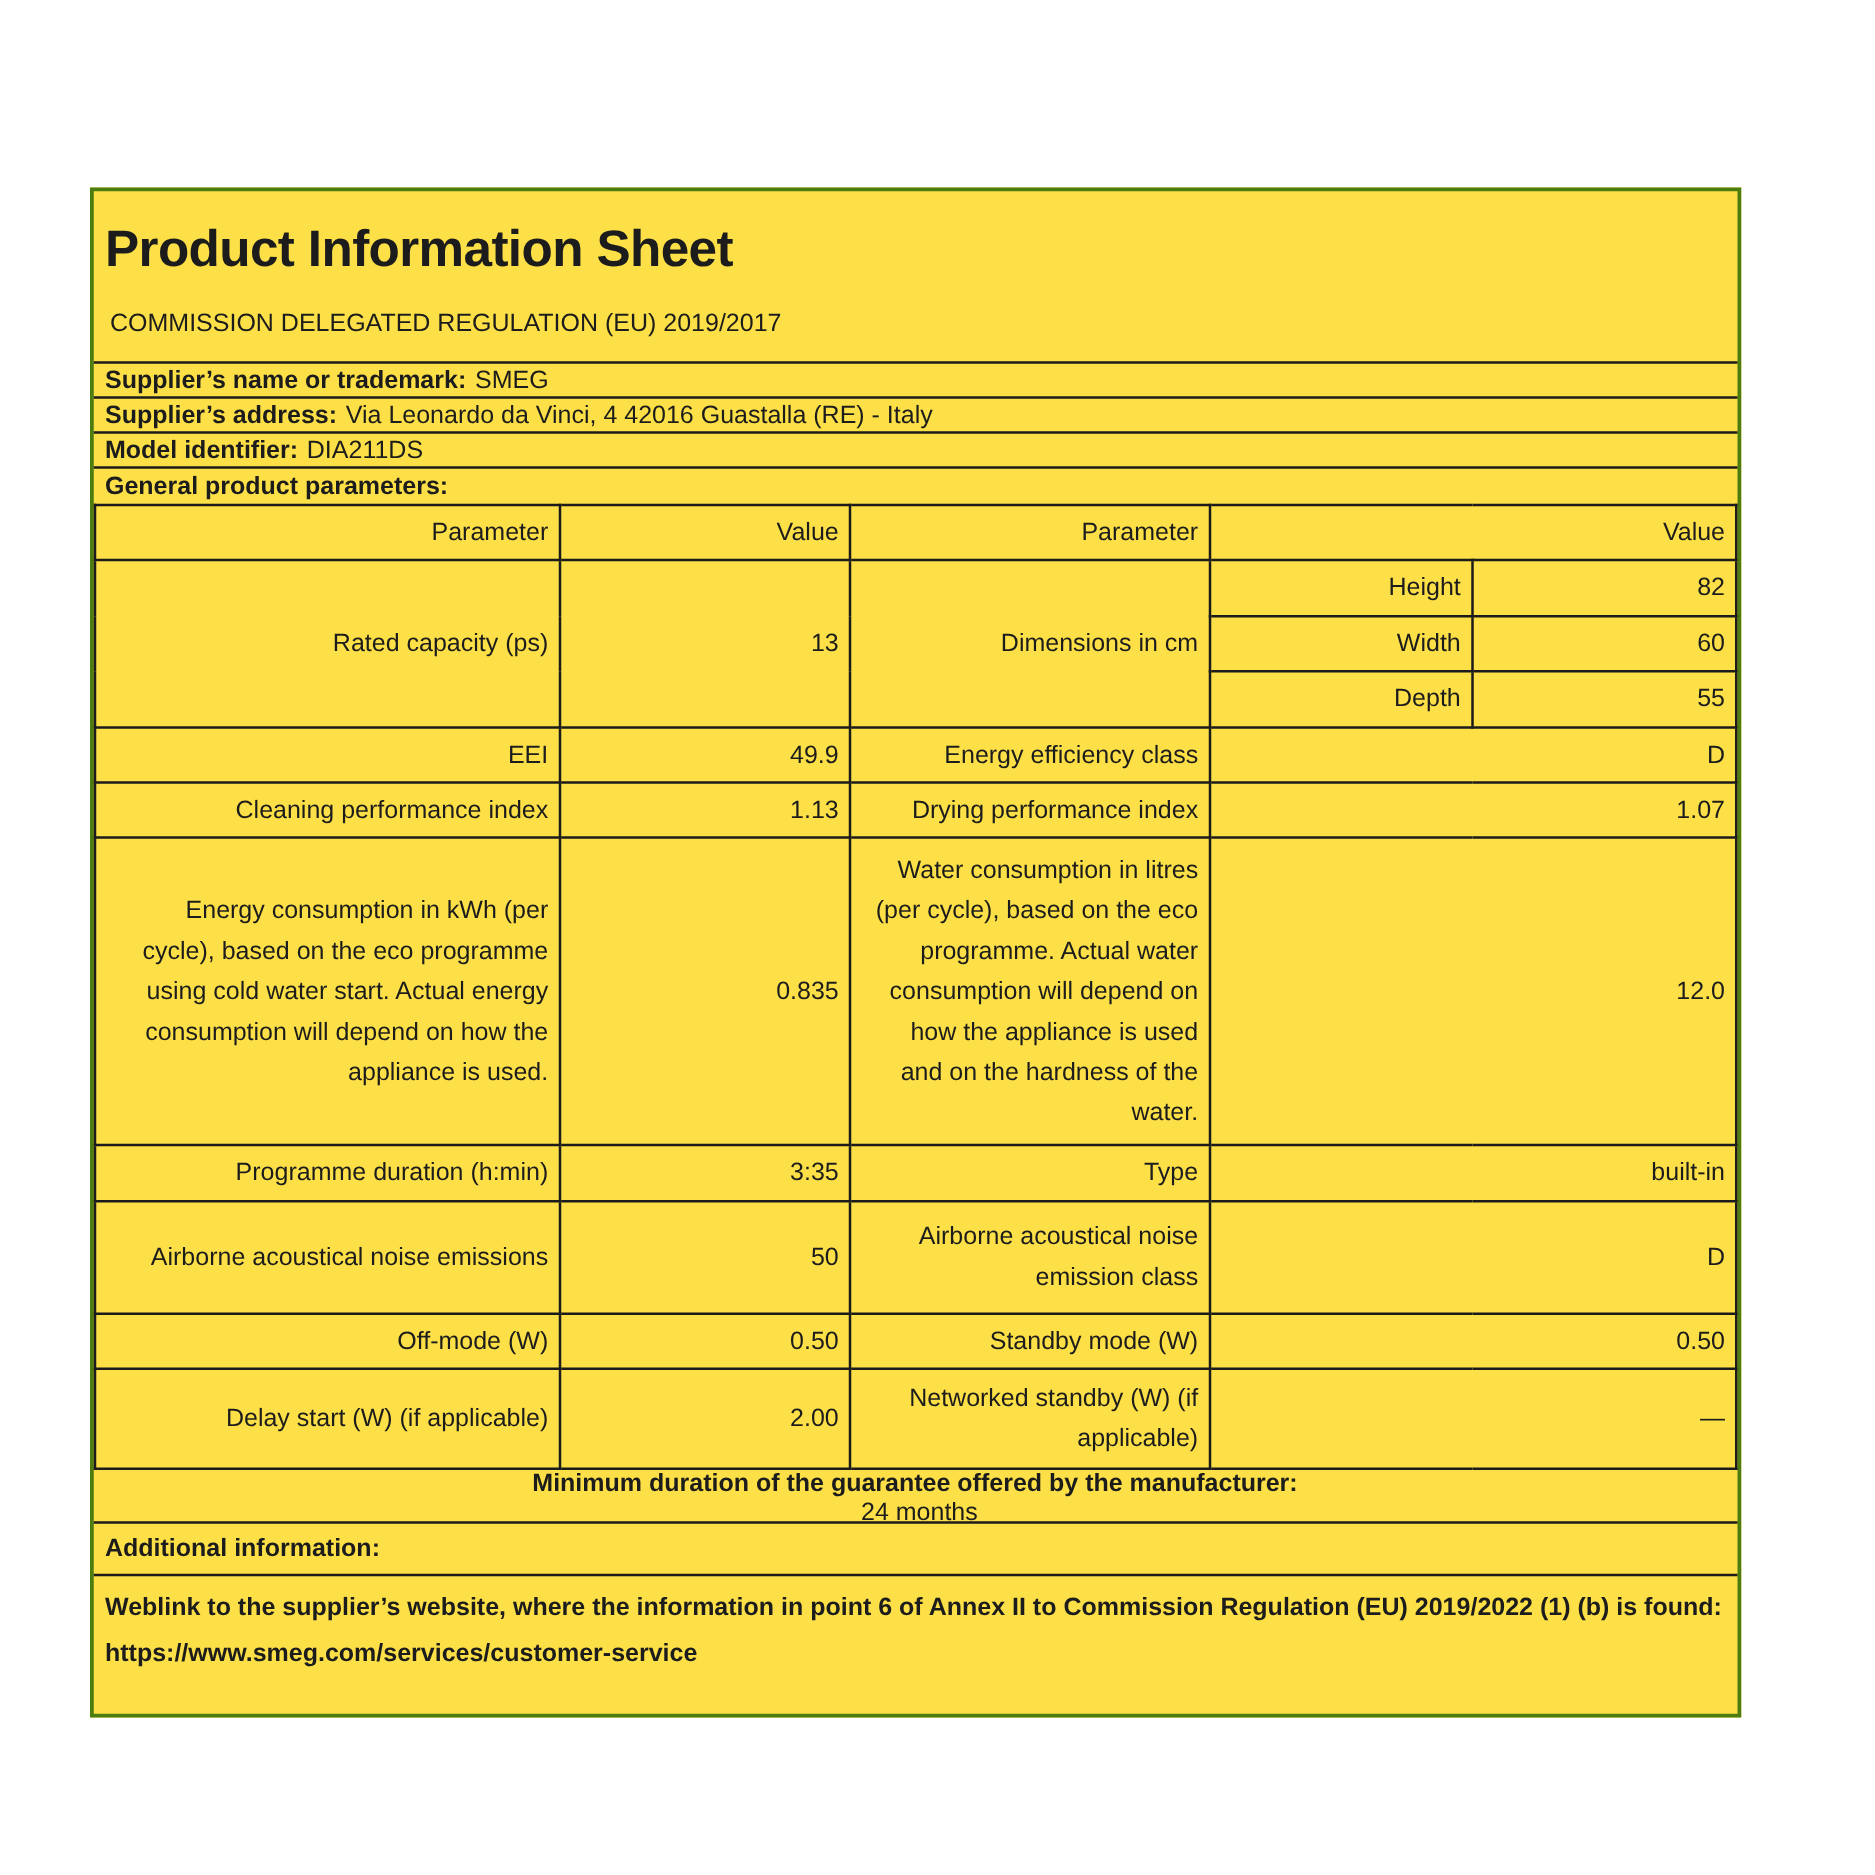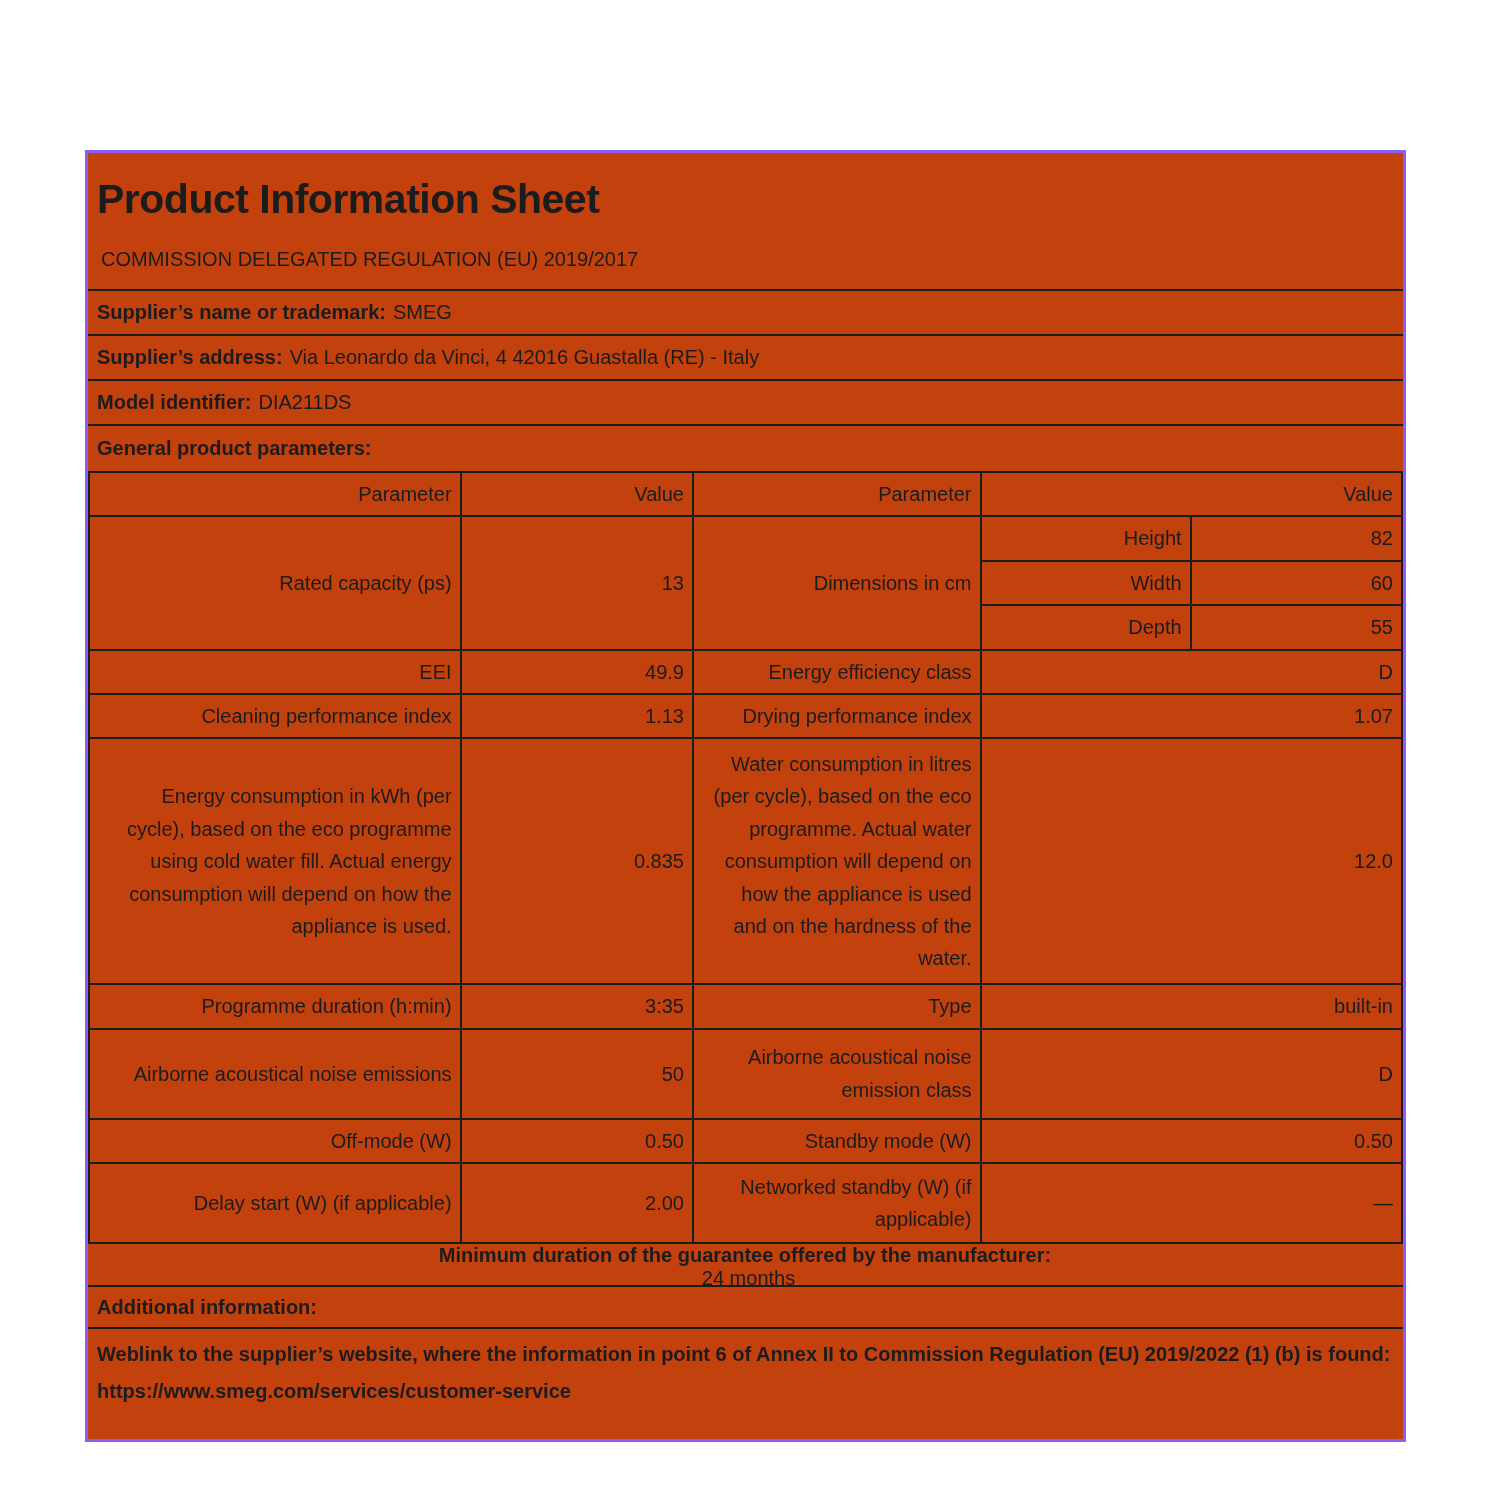--- a/index.html
+++ b/index.html
@@ -5,45 +5,45 @@
   html,body{margin:0;padding:0;}
   body{
     width:1500px;height:1500px;
     background:#ffffff;
     font-family:"Liberation Sans", sans-serif;
     color:#1c1c1c;
     position:relative;
   }
   .sheet{
     position:absolute;
-    left:85px; top:150px;
+    left:72px; top:150px;
     width:1321px;
-    border:3px solid #8b5cf6;
-    background:#c2410c;
+    border:3px solid #4d7c0f;
+    background:#fde047;
     box-sizing:border-box;
   }
   .header-block{
     border-bottom:2px solid #1b1b1b;
     padding:24px 10px 14px 9px;
   }
   .doc-title{
     font-size:41px;
     font-weight:700;
     letter-spacing:-0.5px;
     line-height:1.1;
     margin:0 0 26px 0;
   }
   .doc-subtitle{
     font-size:20px;
     font-weight:400;
     margin:4px;
   }
   .info-row{
     border-bottom:2px solid #1b1b1b;
-    height:45px;
+    height:28px;
     display:flex;
     align-items:center;
     padding:0 10px 0 9px;
     font-size:20px;
     box-sizing:border-box;
   }
   .info-row .lbl{font-weight:700;}
   .info-row .val{font-weight:400; margin-left:7px;}
   .info-row.no-border{border-bottom:none;}
   table.params{
@@ -151,21 +151,21 @@
       </tr>
 
       <tr class="r-std">
         <td>Cleaning performance index</td>
         <td class="center">1.13</td>
         <td>Drying performance index</td>
         <td colspan="2" class="center">1.07</td>
       </tr>
 
       <tr class="r-big">
-        <td>Energy consumption in kWh (per cycle), based on the eco programme using cold water fill. Actual energy consumption will depend on how the appliance is used.</td>
+        <td>Energy consumption in kWh (per cycle), based on the eco programme using cold water start. Actual energy consumption will depend on how the appliance is used.</td>
         <td class="center">0.835</td>
         <td>Water consumption in litres (per cycle), based on the eco programme. Actual water consumption will depend on how the appliance is used and on the hardness of the water.</td>
         <td colspan="2" class="center">12.0</td>
       </tr>
 
       <tr class="r-std">
         <td>Programme duration (h:min)</td>
         <td class="center">3:35</td>
         <td>Type</td>
         <td colspan="2" class="center">built-in</td>

